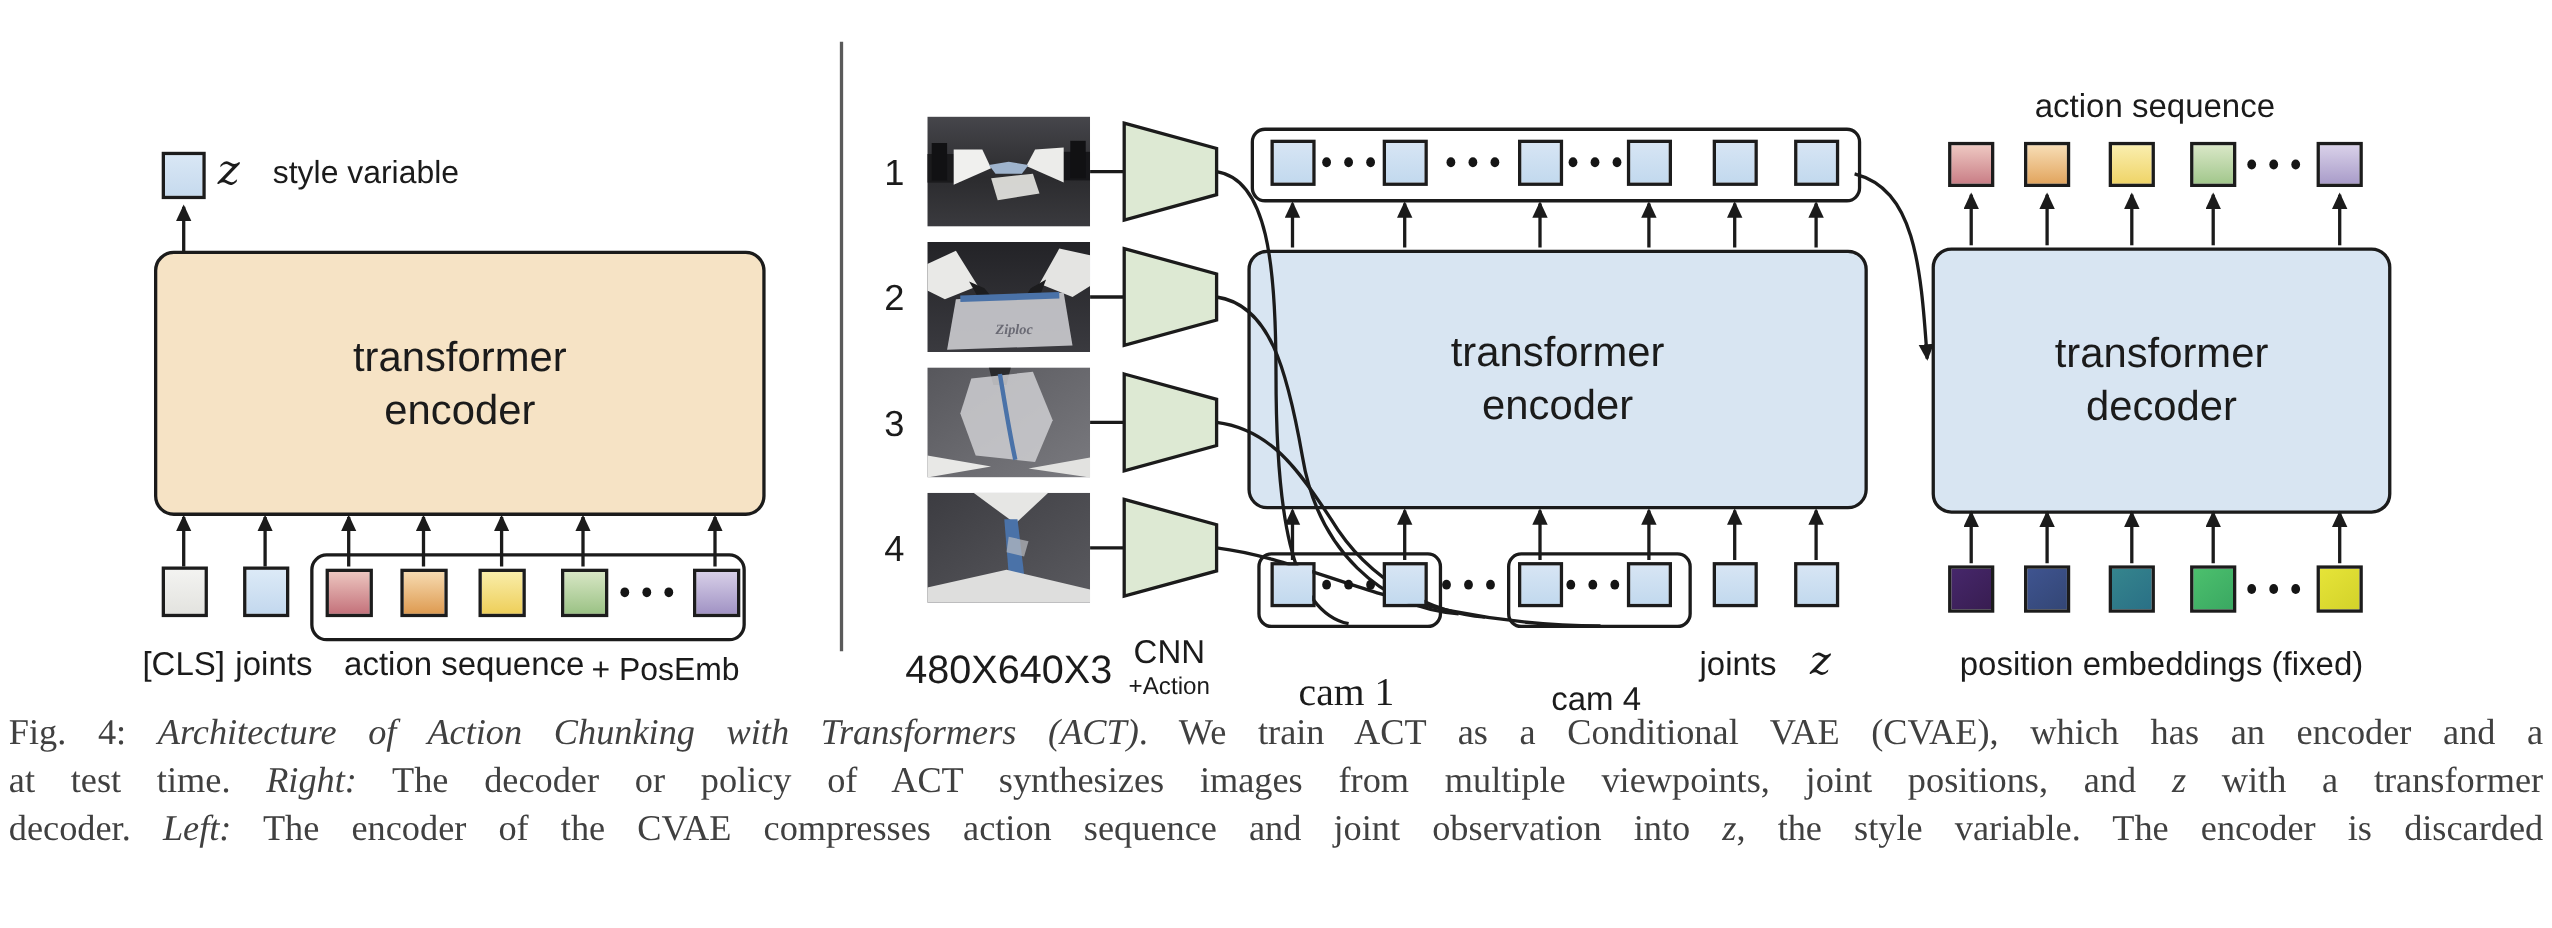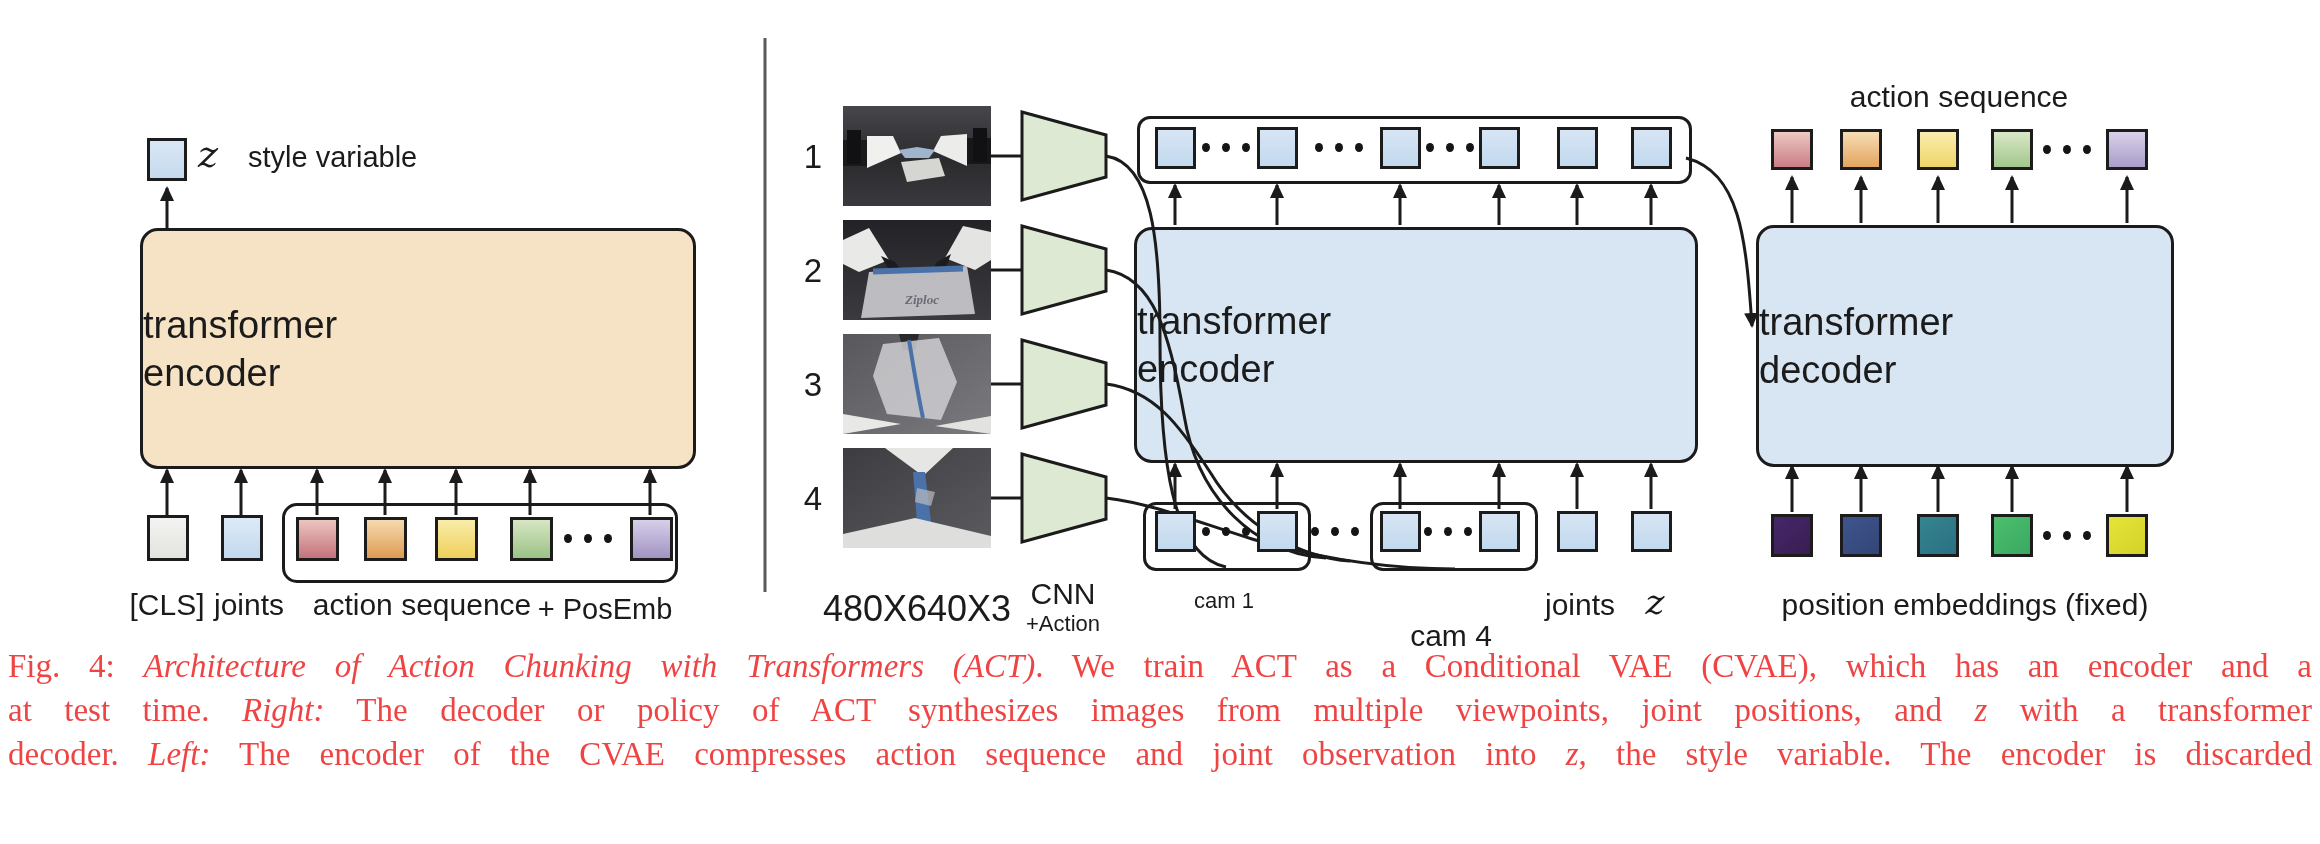--- a/index.html
+++ b/index.html
@@ -1,32 +1,32 @@
 <!DOCTYPE html>
 <html><head>
 <meta charset="utf-8">
 <style>
   html,body{margin:0;padding:0;background:#ffffff;}
   .page{position:relative;width:2320px;height:844px;background:#fff;overflow:hidden;
         font-family:"Liberation Sans",sans-serif;color:#1b1b1b;}
   .stage{position:absolute;left:0;top:0;width:2320px;height:632px;}
   .overlay{position:absolute;left:0;top:0;z-index:2;pointer-events:none;}
   .box{position:absolute;z-index:1;border:3px solid #1b1b1b;border-radius:18px;
-       display:flex;flex-direction:column;align-items:flex-start;justify-content:center;
+       display:flex;flex-direction:column;align-items:center;justify-content:center;
        font-size:38px;line-height:48px;text-align:center;}
   .grouprect{position:absolute;z-index:1;border:3px solid #1b1b1b;border-radius:15px;background:transparent;}
   .sq{position:absolute;z-index:3;border:3px solid #1c1c1c;box-sizing:border-box;}
   .dots{position:absolute;z-index:3;display:flex;gap:12px;align-items:center;justify-content:center;}
   .dots i{width:9px;height:9px;border-radius:50%;background:#151515;display:block;}
   .lbl{position:absolute;z-index:4;transform:translateX(-50%);white-space:nowrap;}
   .lbl-left{position:absolute;z-index:4;white-space:nowrap;}
   .serifz{font-family:"DejaVu Serif","Liberation Serif",serif;font-style:italic;}
   .camimg{position:absolute;z-index:1;}
   .caption{position:absolute;left:0;top:644px;width:2320px;padding:0 8px;box-sizing:border-box;
-           font-family:"Liberation Serif",serif;font-size:33px;line-height:44px;color:#ef4444;}
+           font-family:"Liberation Serif",serif;font-size:33px;line-height:44px;color:#404040;}
   .cap-line{text-align:justify;text-align-last:justify;}
   .cap-line.last{text-align:left;text-align-last:auto;}
   .cap-line em{font-style:italic;}
 </style>
 </head>
 <body>
 
 <div class="page">
   <div class="stage">
 
@@ -195,21 +195,21 @@
 
     <span class="lbl" style="left:813px;top:138px;font-size:33px;">1</span>
     <span class="lbl" style="left:813px;top:252px;font-size:33px;">2</span>
     <span class="lbl" style="left:813px;top:366px;font-size:33px;">3</span>
     <span class="lbl" style="left:813px;top:480px;font-size:33px;">4</span>
 
     <span class="lbl" style="left:917px;top:588px;font-size:36px;">480X640X3</span>
     <span class="lbl" style="left:1063px;top:577px;font-size:30px;">CNN</span>
     <span class="lbl" style="left:1063px;top:611px;font-size:22px;">+Action</span>
 
-    <span class="lbl" style="left:1224px;top:588px;font-size:22px;">cam 1</span>
+    <span class="lbl" style="left:1224px;top:608px;font-size:36px;font-family:Liberation Serif, serif;">cam 1</span>
     <span class="lbl" style="left:1451px;top:588px;font-size:30px;margin-top:31px;">cam 4</span>
     <span class="lbl" style="left:1580px;top:588px;font-size:30px;">joints</span>
     <span class="lbl serifz" style="left:1655px;top:581px;font-size:36px;">z</span>
 
     <span class="lbl" style="left:1959px;top:80px;font-size:30px;">action sequence</span>
     <span class="lbl" style="left:1965px;top:588px;font-size:30px;">position embeddings (fixed)</span>
   <div class="sq" style="left: 147px; top: 515px; width: 42px; height: 46px; background: linear-gradient(rgb(243, 243, 241), rgb(227, 227, 223));"></div>
       <div class="sq" style="left: 221px; top: 515px; width: 42px; height: 46px; background: linear-gradient(rgb(220, 234, 247), rgb(195, 216, 238));"></div>
       <div class="sq" style="left: 296px; top: 517px; width: 43px; height: 44px; background: linear-gradient(rgb(236, 197, 191), rgb(196, 114, 123));"></div>
       <div class="sq" style="left: 364px; top: 517px; width: 43px; height: 44px; background: linear-gradient(rgb(246, 218, 176), rgb(222, 155, 81));"></div>

